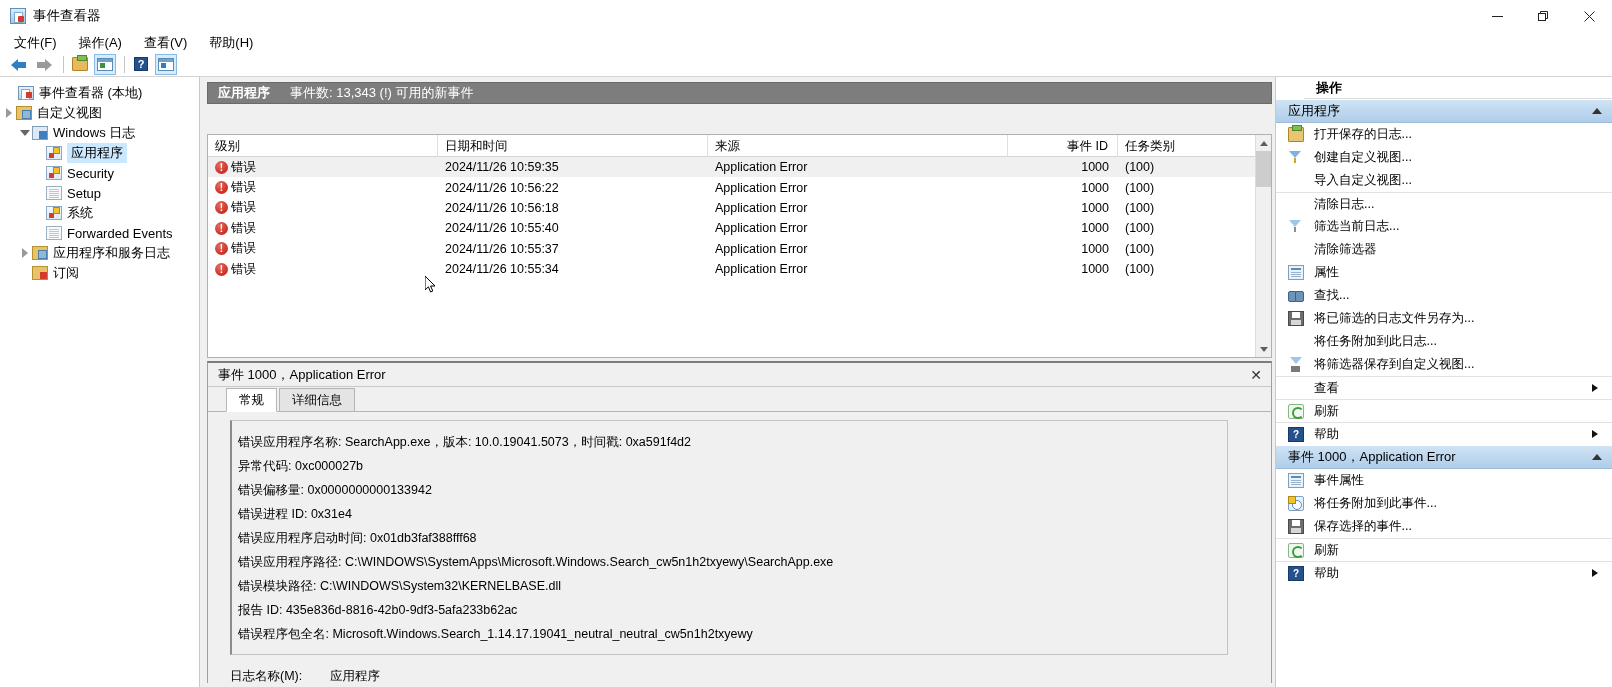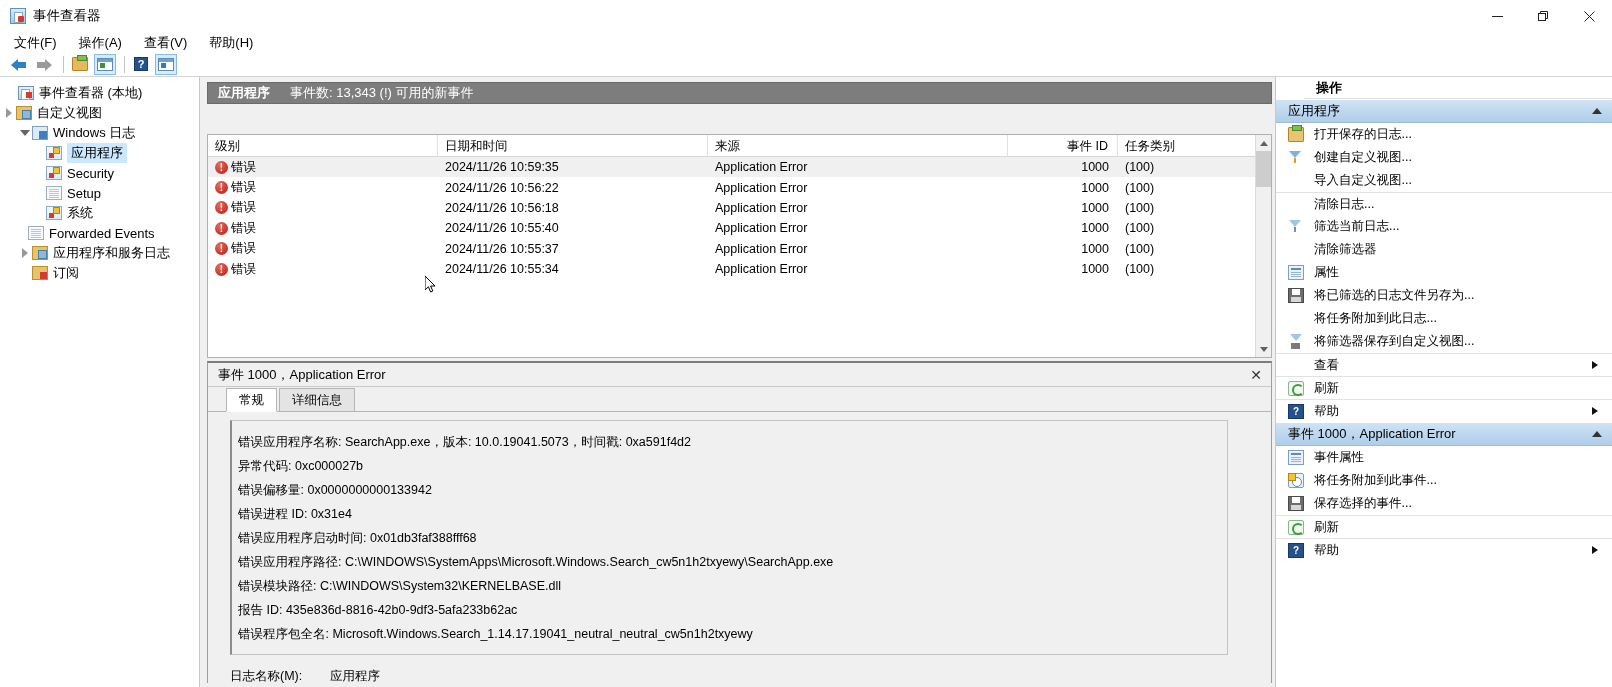--- a/index.html
+++ b/index.html
@@ -335,21 +335,21 @@
         <span class="tree-lbl">Security</span>
       </div>
       <div class="tree-row" style="padding-left:46px">
         <span class="ti ti-plain"></span>
         <span class="tree-lbl">Setup</span>
       </div>
       <div class="tree-row" style="padding-left:46px">
         <span class="ti ti-log"></span>
         <span class="tree-lbl">系统</span>
       </div>
-      <div class="tree-row" style="padding-left:28px">
+      <div class="tree-row" style="padding-left:46px">
         <span class="ti ti-plain"></span>
         <span class="tree-lbl">Forwarded Events</span>
       </div>
       <div class="tree-row" style="padding-left:18px">
         <span class="twisty closed"></span>
         <span class="ti ti-fold"></span>
         <span class="tree-lbl">应用程序和服务日志</span>
       </div>
       <div class="tree-row" style="padding-left:32px">
         <span class="ti ti-sub"></span>
@@ -509,20 +509,24 @@
       </div>
       <div class="act-item">
         <span class="act-ico blank"></span>
         <span>清除筛选器</span>
       </div>
       <div class="act-item">
         <span class="act-ico ico-props"></span>
         <span>属性</span>
       </div>
       <div class="act-item">
+        <span class="act-ico ico-find"></span>
+        <span>查找...</span>
+      </div>
+      <div class="act-item">
         <span class="act-ico ico-save"></span>
         <span>将已筛选的日志文件另存为...</span>
       </div>
       <div class="act-item">
         <span class="act-ico blank"></span>
         <span>将任务附加到此日志...</span>
       </div>
       <div class="act-item">
         <span class="act-ico ico-savefilter"></span>
         <span>将筛选器保存到自定义视图...</span>

